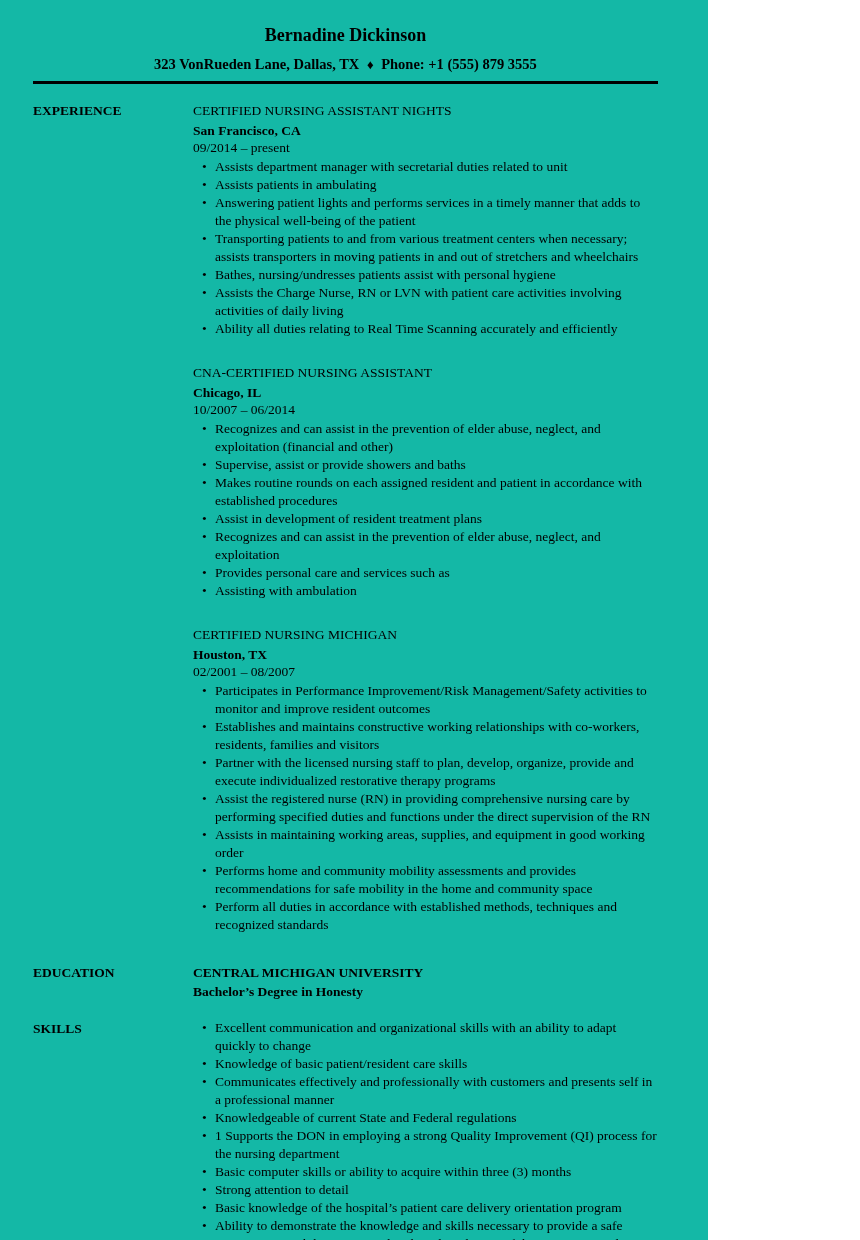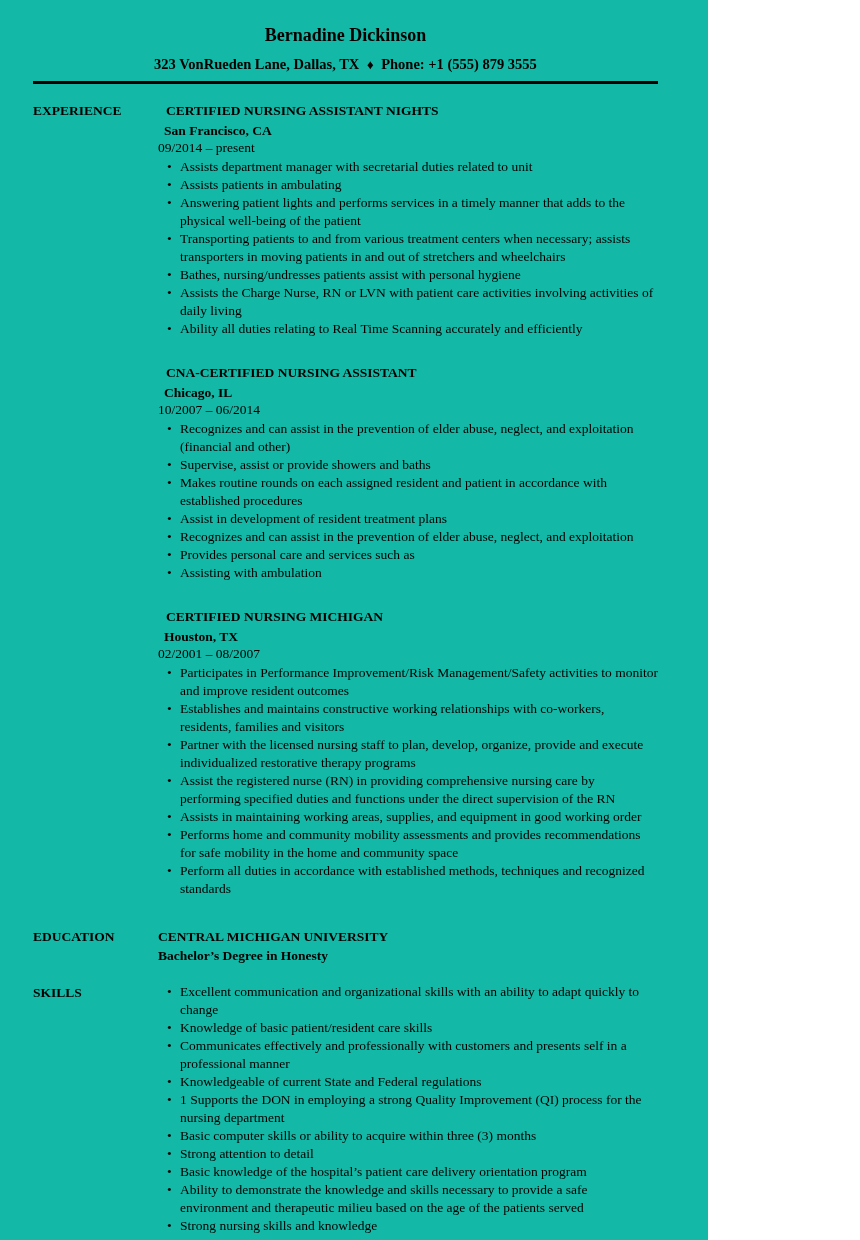--- a/index.html
+++ b/index.html
@@ -29,47 +29,45 @@
     font-weight: bold;
     line-height: 18px;
   }
   .contact-line .sep { padding: 0 4px; font-size: 13px; }
   .header-rule {
     margin-top: 7px;
     border-bottom: 3px solid #000000;
   }
 
   
-  .row { display: flex; align-items: flex-start; }
+  .row { display: flex; align-items: flex-start; gap: 35px; }
   .row-experience { margin-top: 17px; }
   .row-education  { margin-top: 29px; }
   .row-skills     { margin-top: 17px; justify-content: center; }
   .section-label {
     width: 125px;
     flex-shrink: 0;
     font-size: 13.5px;
     font-weight: bold;
     line-height: 19px;
   }
   .section-content { flex: 1; min-width: 0; }
 
   
   .job + .job { margin-top: 25px; }
   .job-title {
     font-size: 13.5px;
-    font-weight: bold;
+    font-weight: normal;
     line-height: 19px;
-    margin-left: 8px;
   }
   .job-location {
     font-size: 13.5px;
     font-weight: bold;
     line-height: 19px;
     margin-top: 1px;
-    margin-left: 6px;
   }
   .job-dates {
     font-size: 13.5px;
     line-height: 16px;
   }
 
   
   .school-name {
     font-size: 13.5px;
     font-weight: bold;

